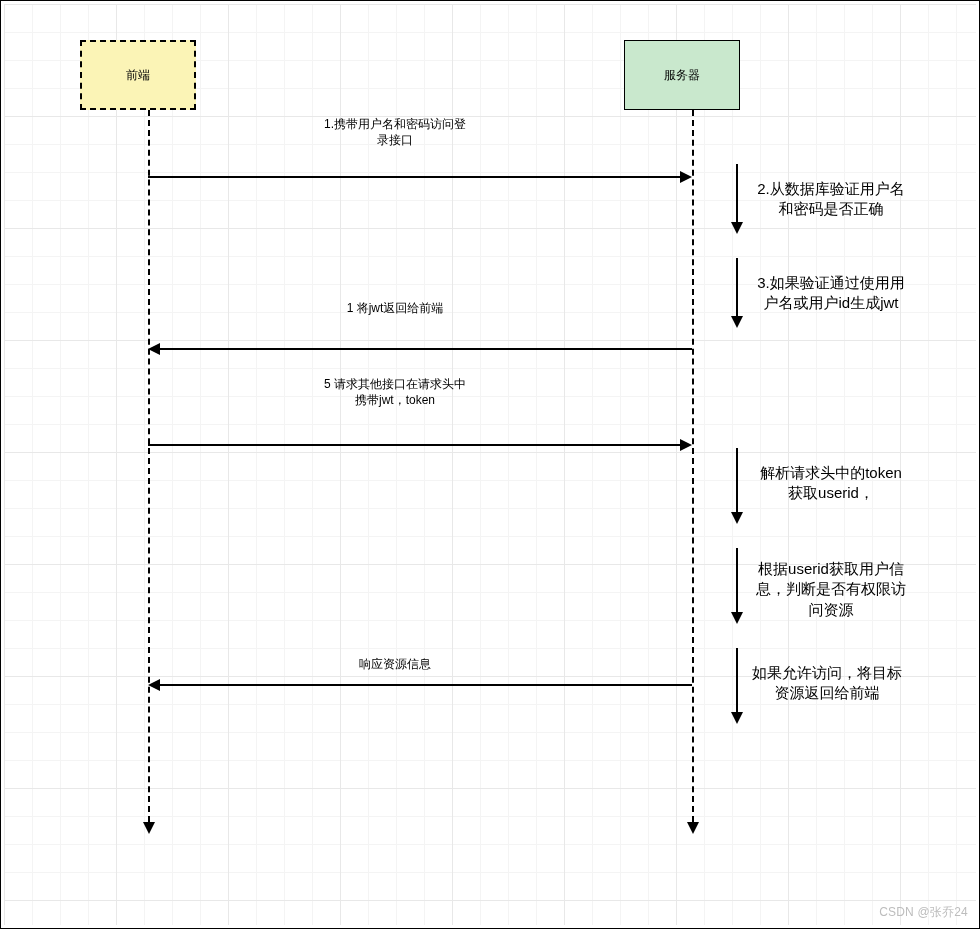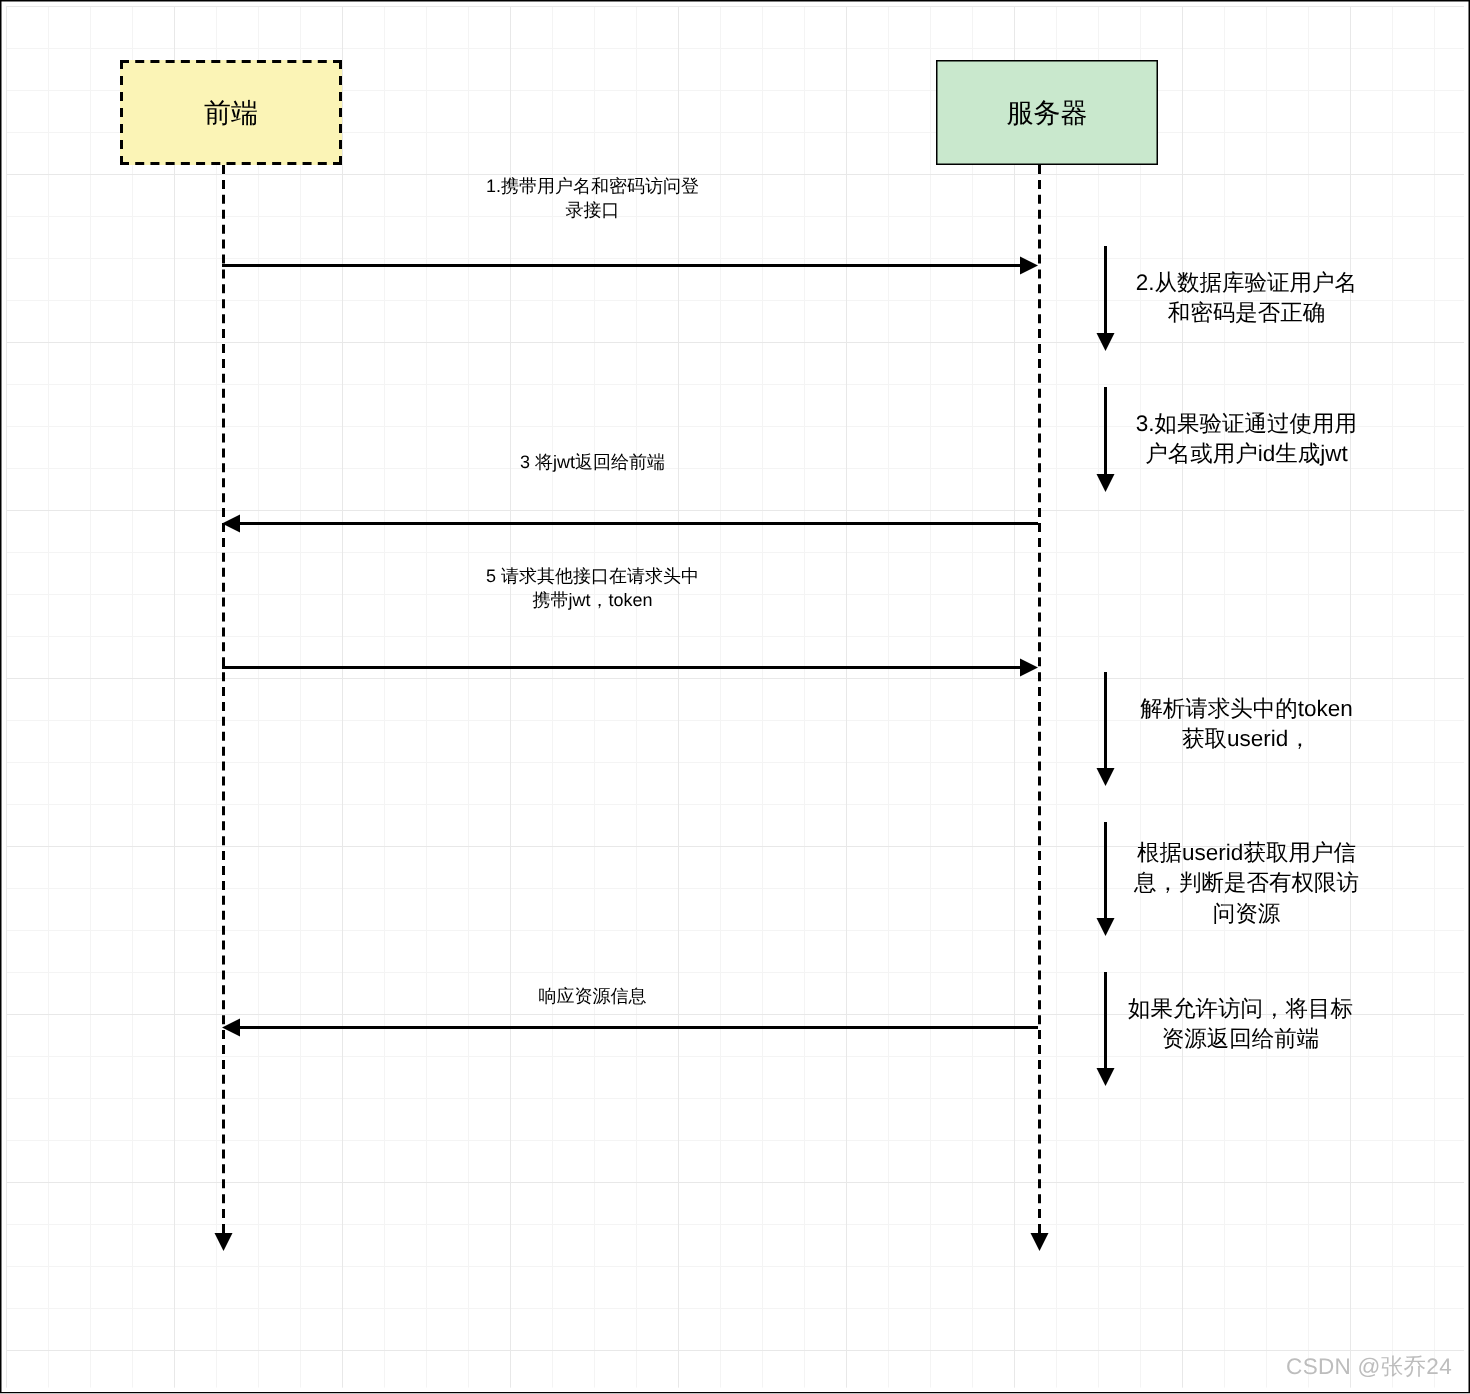--- a/index.html
+++ b/index.html
@@ -42,27 +42,27 @@
     right: 0;
     bottom: 0;
     border: 1px solid #000;
     box-sizing: border-box;
     pointer-events: none;
   }
 
   
   .actor-box {
     position: absolute;
-    width: 148px;
+    width: 116px;
     height: 70px;
     box-sizing: border-box;
     display: flex;
     align-items: center;
     justify-content: center;
-    font-size: 18px;
+    font-size: 12px;
     text-align: center;
   }
   .actor-frontend {
     border: 2px dashed #000;
     background: #fbf4b6; 
   }
   .actor-server {
     border: 1px solid #000;
     background: #c9e8cd; 
   }
@@ -141,21 +141,21 @@
     line-height: 1.35;
     text-align: center;
     color: #000;
     margin-top: 11px;
   }
 
   .watermark {
     position: absolute;
     right: 12px;
     bottom: 8px;
-    font-size: 15px;
+    font-size: 12px;
     color: #bdbdbd;
     letter-spacing: 0.2px;
   }
 </style>
 </head>
 <body>
 
 <div class="grid-bg"></div>
 
 <div class="actor-box actor-frontend" style="left:80px; top:40px;">
@@ -177,21 +177,21 @@
 <div class="ah-right" style="left:680px; top:177px;"></div>
 
 <div class="v-arrow" style="left:736px; top:164px; height:58px;"></div>
 <div class="v-ah-down" style="left:737px; top:222px;"></div>
 <div class="proc-label" style="left:756px; top:168px;">2.从数据库验证用户名和密码是否正确</div>
 
 <div class="v-arrow" style="left:736px; top:258px; height:58px;"></div>
 <div class="v-ah-down" style="left:737px; top:316px;"></div>
 <div class="proc-label" style="left:756px; top:262px;">3.如果验证通过使用用户名或用户id生成jwt</div>
 
-<div class="msg-label" style="left:320px; top:300px;">3 将jwt返回给前端</div>
+<div class="msg-label" style="left:320px; top:300px;">1 将jwt返回给前端</div>
 <div class="h-arrow" style="left:160px; top:348px; width:532px;"></div>
 <div class="ah-left" style="left:148px; top:349px;"></div>
 
 <div class="msg-label" style="left:320px; top:376px;">5 请求其他接口在请求头中携带jwt，token</div>
 <div class="h-arrow" style="left:148px; top:444px; width:532px;"></div>
 <div class="ah-right" style="left:680px; top:445px;"></div>
 
 <div class="v-arrow" style="left:736px; top:448px; height:64px;"></div>
 <div class="v-ah-down" style="left:737px; top:512px;"></div>
 <div class="proc-label" style="left:756px; top:452px;">解析请求头中的token获取userid，</div>

